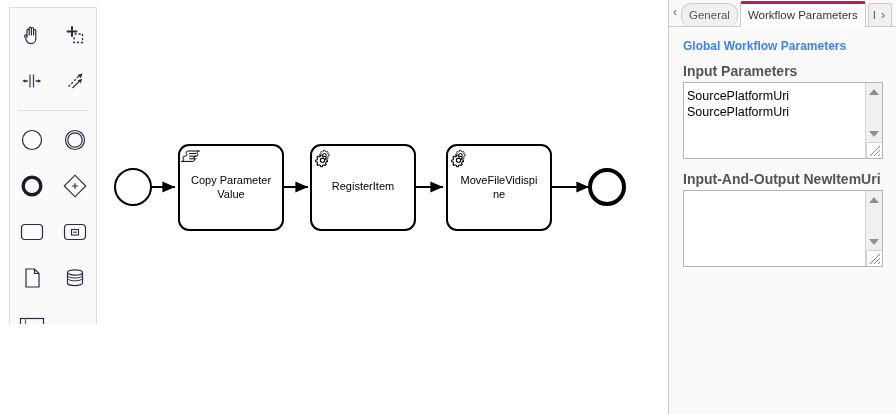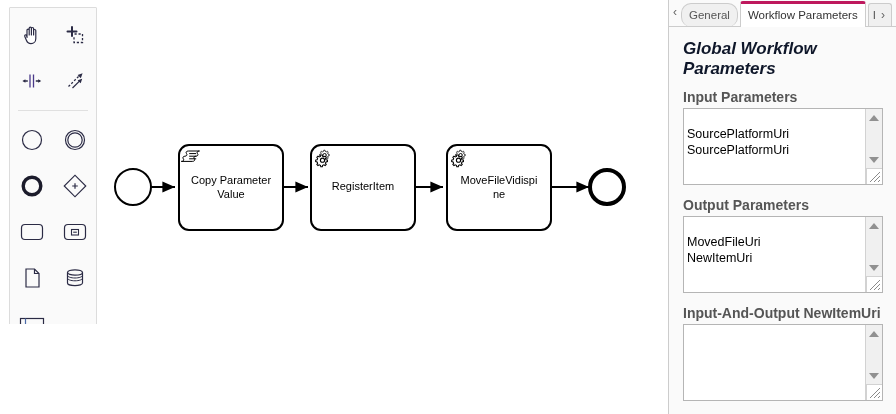--- a/index.html
+++ b/index.html
@@ -106,43 +106,42 @@
     font-size: 12px; color: #666666;
     line-height: 24px;
     padding: 0 2px;
     cursor: pointer;
     user-select: none;
   }
   #tab-left-arrow { position: absolute; left: 2px; bottom: 3px; z-index: 5; }
 
   .panel-body { padding: 8px 11px 0 14px; }
   .section-title {
-    font-size: 17px;
+    font-size: 12px;
     font-weight: bold;
-    font-style: italic;
-    color: #0f172a;
+    color: #3b82f6;
     margin: 4px 0 10px 0;
   }
   .field-label {
     font-size: 14px;
     font-weight: bold;
     color: #555555;
     margin: 0 0 3px 0;
   }
   .listbox-wrap {
     position: relative;
     width: 200px;
     height: 77px;
     background: #ffffff;
     border: 1px solid #b5b5b5;
     box-sizing: border-box;
     margin-bottom: 12px;
   }
   .listbox {
-    position: absolute; left: 0; top: 16px;
+    position: absolute; left: 0; top: 4px;
     width: 181px; height: 100%;
     overflow: hidden;
     padding: 1px 0 0 3px;
     box-sizing: border-box;
   }
   .listbox .opt {
     font-size: 12.5px;
     color: #000000;
     line-height: 16px;
     white-space: nowrap;
@@ -395,42 +394,20 @@
               </div>
           </div>
           <div class="lb-grip">
             <svg width="15" height="15" viewBox="0 0 15 15">
               <path d="M13 3 L3 13 M13 7 L7 13 M13 11 L11 13" stroke="#8a8a8a" stroke-width="1"></path>
             </svg>
           </div>
         </div>
       </div>
 
-      <div>
-        <div class="field-label">Output Parameters</div>
-        <div class="listbox-wrap">
-          <div class="listbox">
-            <div class="opt">MovedFileUri</div>
-            <div class="opt">NewItemUri</div>
-          </div>
-          <div class="lb-scrollbar">
-            <div class="sb-arrow up">
-                <i></i>
-              </div>
-            <div class="sb-arrow down">
-                <i></i>
-              </div>
-          </div>
-          <div class="lb-grip">
-            <svg width="15" height="15" viewBox="0 0 15 15">
-              <path d="M13 3 L3 13 M13 7 L7 13 M13 11 L11 13" stroke="#8a8a8a" stroke-width="1"></path>
-            </svg>
-          </div>
-        </div>
-      </div>
 
       <div>
         <div class="field-label">Input-And-Output NewItemUri</div>
         <div class="listbox-wrap">
           <div class="listbox"></div>
           <div class="lb-scrollbar">
             <div class="sb-arrow up">
                 <i></i>
               </div>
             <div class="sb-arrow down">

